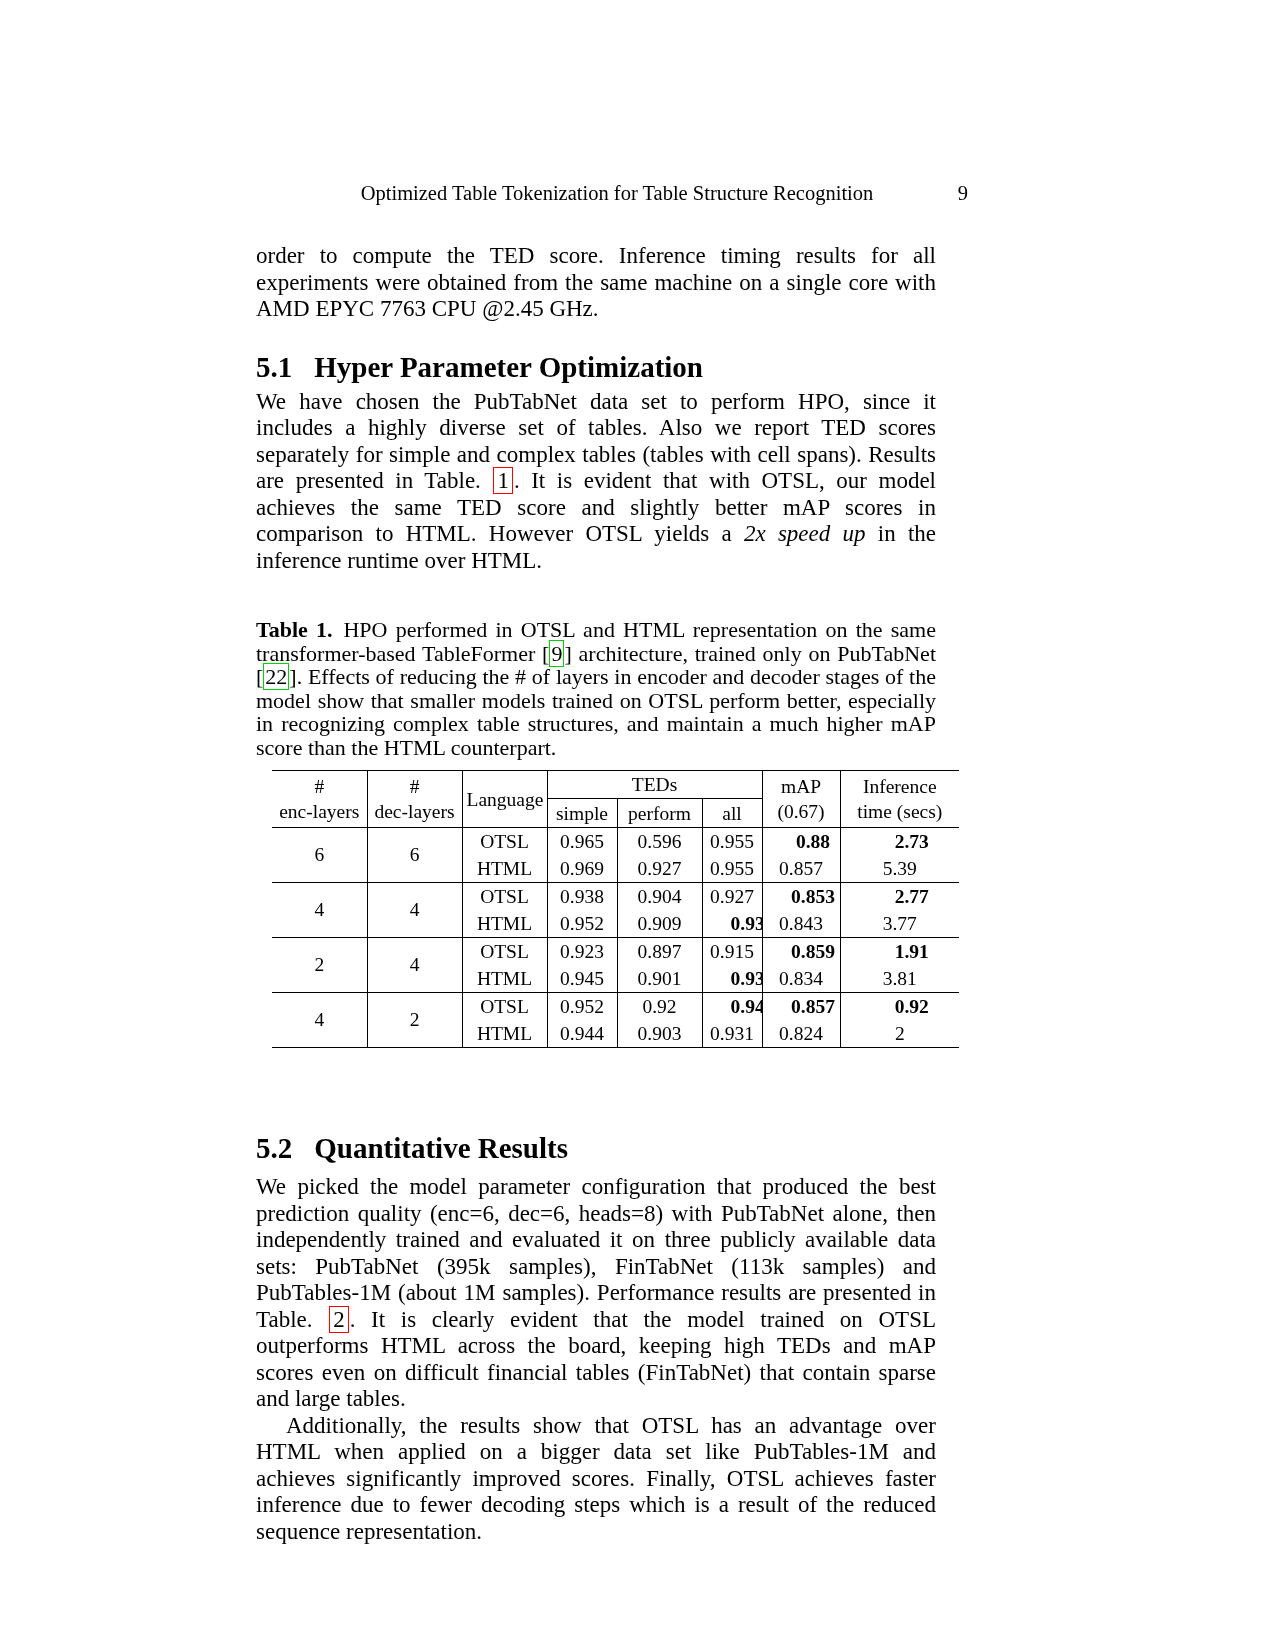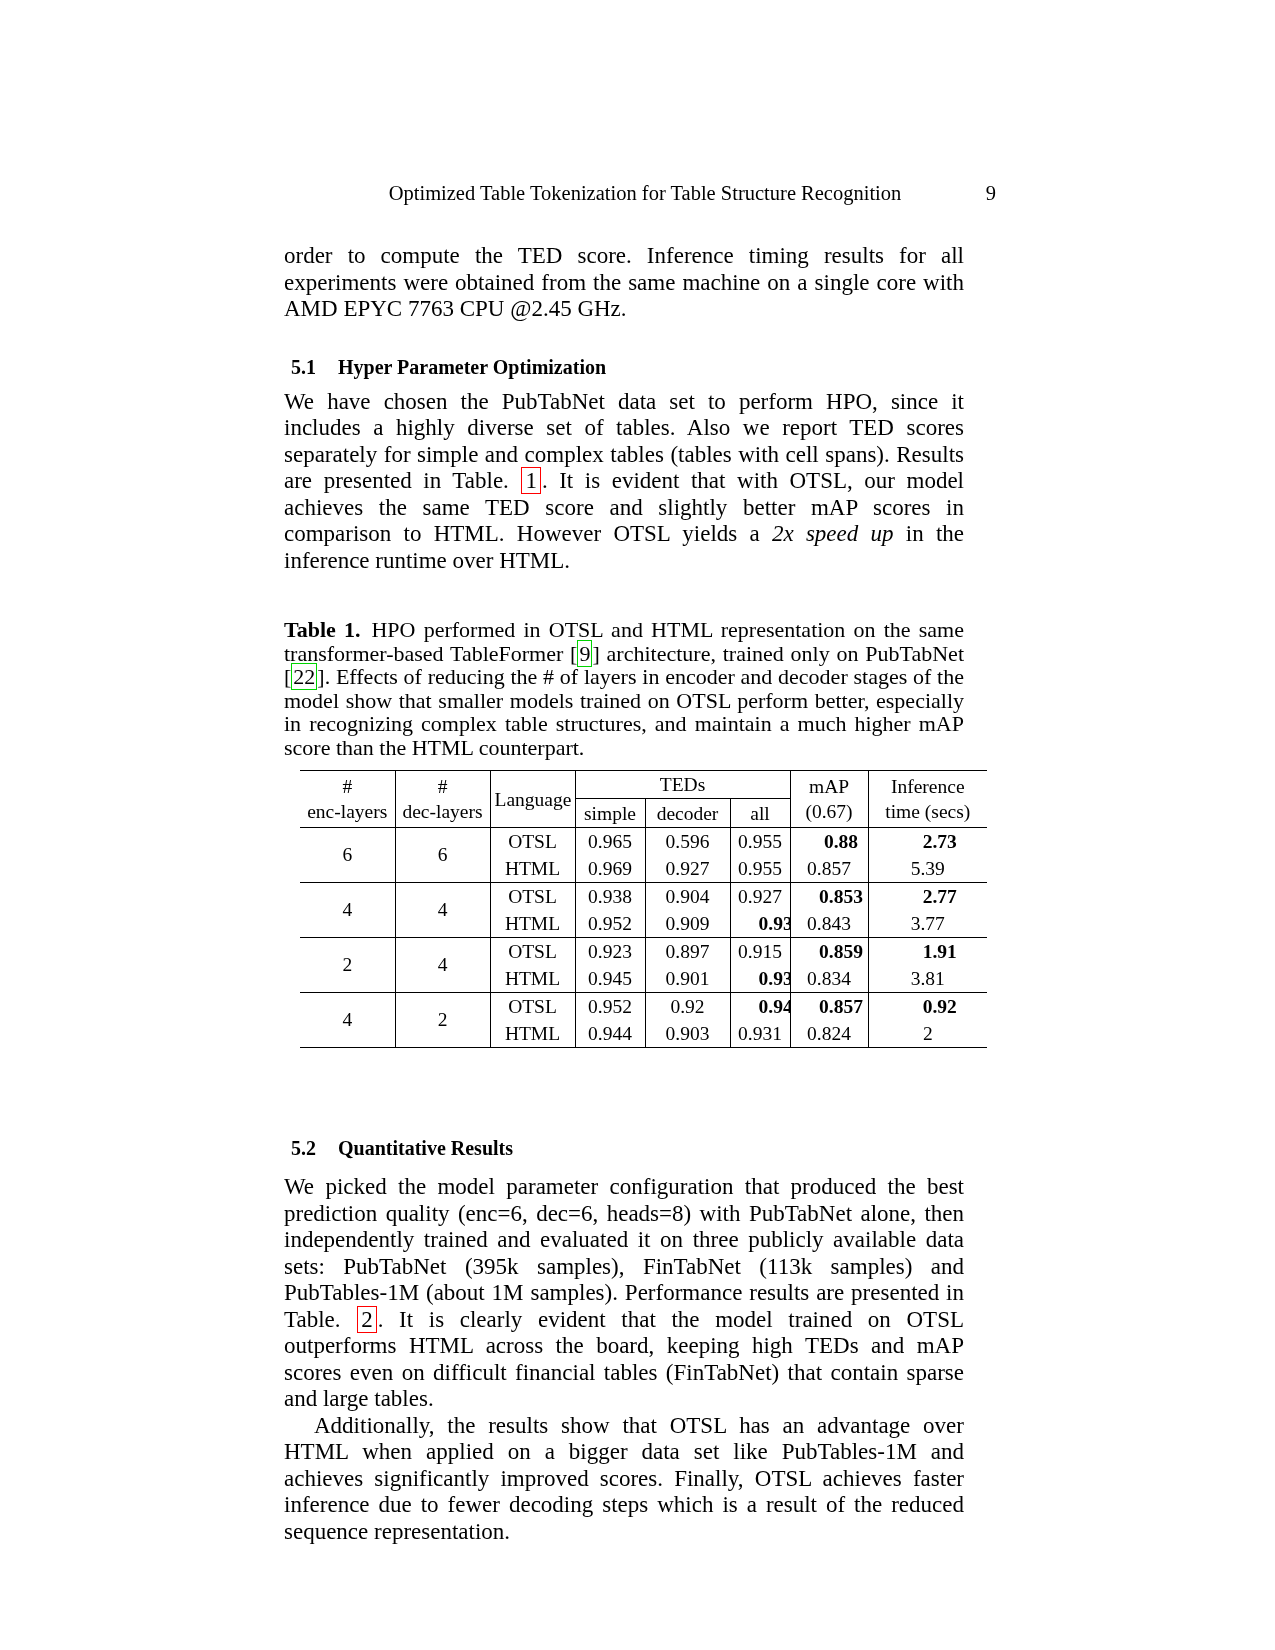--- a/index.html
+++ b/index.html
@@ -2,21 +2,21 @@
 <html style="--ref-red: #ff0000; --cite-green: #00d400;"><head>
 <meta charset="utf-8">
 <style>
   html, body { margin: 0; padding: 0; background: #ffffff; }
   body {
     width: 1275px; height: 1650px; position: relative;
     font-family: "Liberation Serif", "DejaVu Serif", serif;
     color: #000;
   }
   .content {
-    position: absolute; left: 284px; top: 0; width: 680px;
+    position: absolute; left: 256px; top: 0; width: 680px;
   }
   
   .running-head {
     margin-top: 182px;
     position: relative;
     font-size: 20.5px; line-height: 23px;
     text-align: center;
   }
   .rh-title { padding-left: 42px; }
   .rh-page { position: absolute; right: -32px; top: 0; }
@@ -24,21 +24,21 @@
   .body-par {
     font-size: 23px; line-height: 26.5px;
     text-align: justify; margin: 0;
   }
   .par-intro { margin-top: 38px; }
   .par-hpo   { margin-top: 8px; }
   .par-quant1{ margin-top: 12px; }
   .par-quant2{ margin-top: 0; text-indent: 30px; }
   
   .section-heading {
-    margin: 7px; font-size: 20px; line-height: 28px; font-weight: bold;
+    margin: 0; font-size: 29px; line-height: 28px; font-weight: bold;
   }
   .h51 { margin-top: 30px; }
   .h52 { margin-top: 86px; }
   .sec-num { display: inline-block; margin-right: 22px; }
   
   .caption {
     margin: 44px 0 0 0;
     font-size: 22px; line-height: 23.5px;
     text-align: justify;
   }
@@ -123,21 +123,21 @@
             <span>mAP</span><br>
             <span>(0.67)</span>
           </th>
           <th rowspan="2">
             <span>Inference</span><br>
             <span>time (secs)</span>
           </th>
         </tr>
         <tr class="subhead">
           <th>simple</th>
-          <th>decoder</th>
+          <th>perform</th>
           <th>all</th>
         </tr>
       </thead>
       <tbody id="t1-body">
           <tr>
             <td rowspan="2" class="rg-span no-left">6</td>
             <td rowspan="2" class="rg-span">6</td>
             <td>OTSL</td>
             <td>0.965</td>
             <td>0.596</td>

